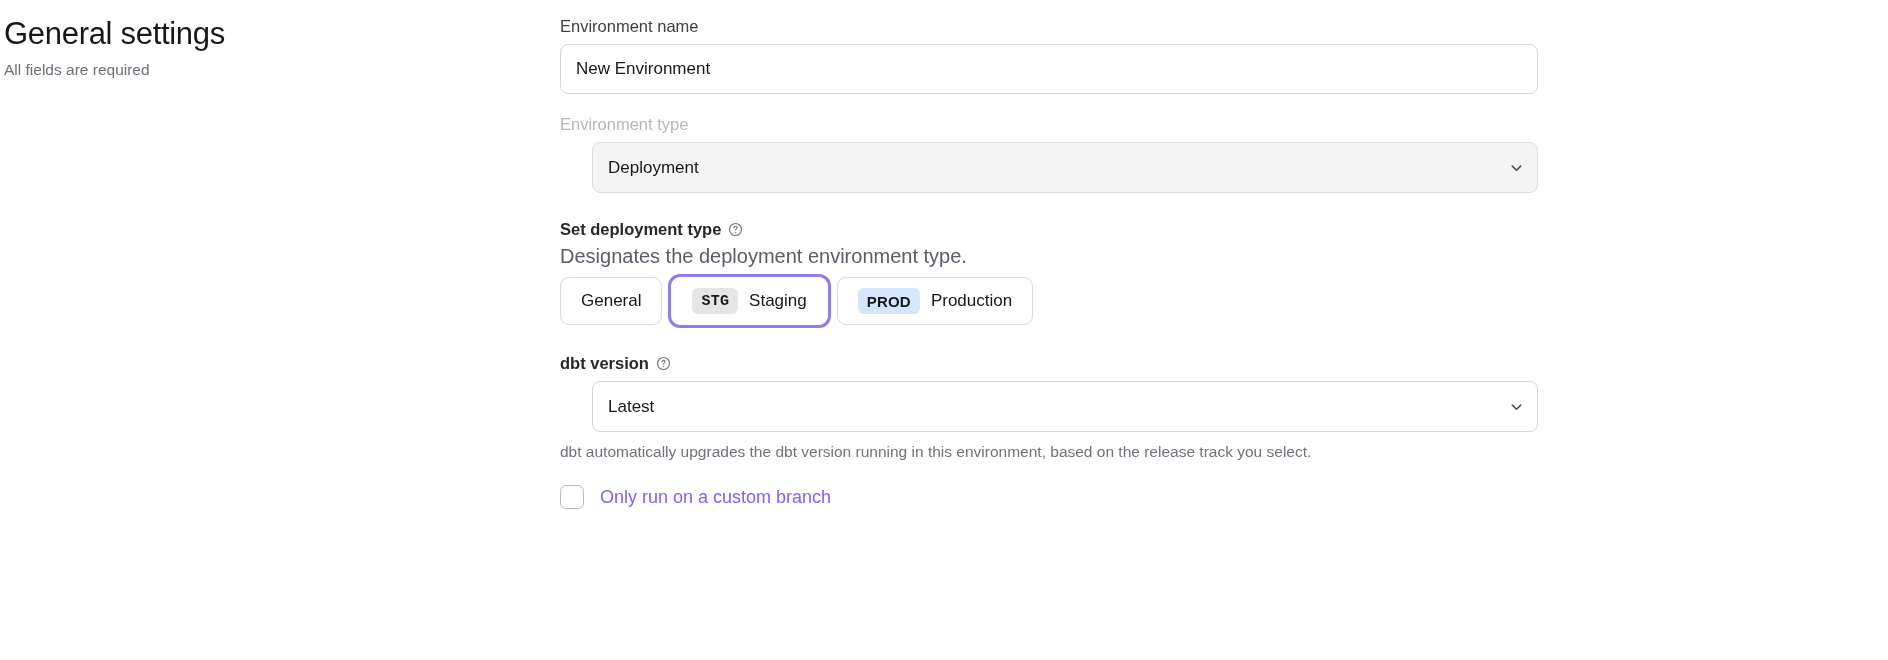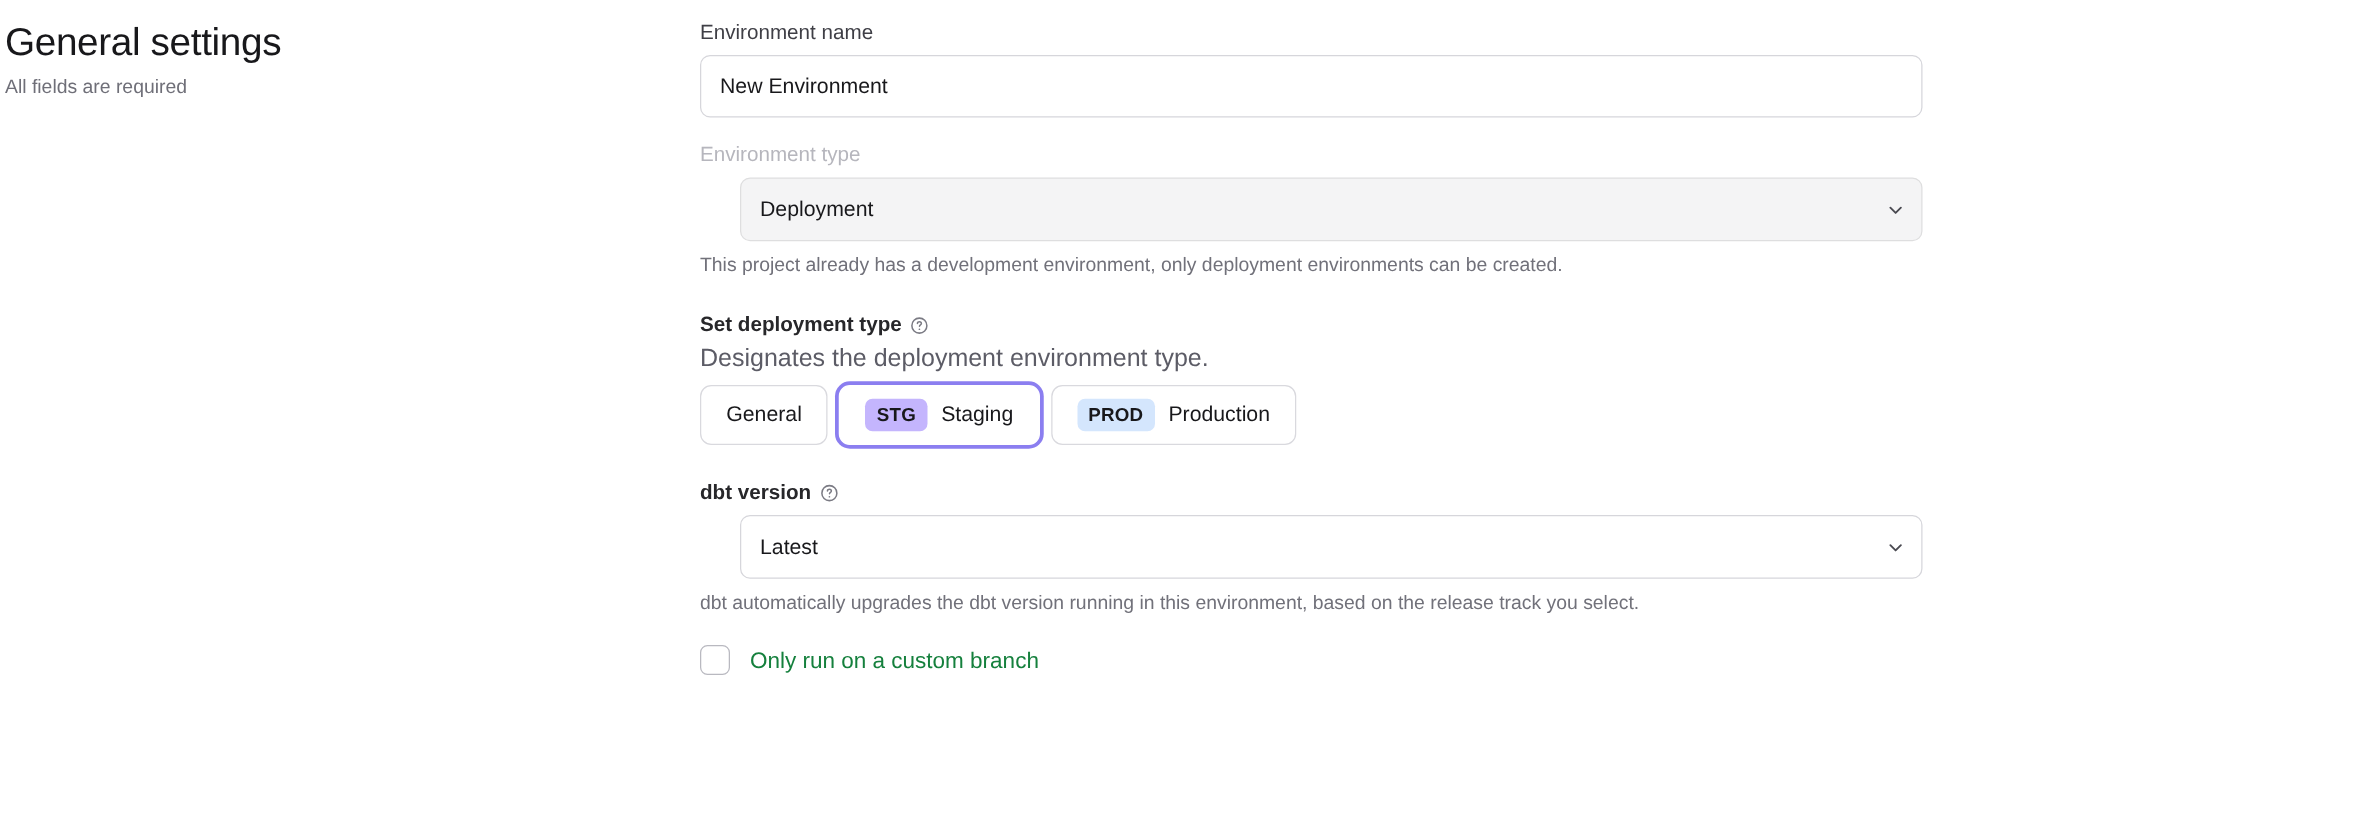--- a/index.html
+++ b/index.html
@@ -178,21 +178,21 @@
     align-items: center;
     justify-content: center;
     height: 26px;
     padding: 0 9px;
     border-radius: 6px;
     font-size: 15px;
     font-weight: 700;
     letter-spacing: 0.2px;
     color: #18181b;
   }
-  .badge-stg { background: #c4b5fd; }
+  .badge-stg { background: #e5e5e5; font-family: Liberation Mono, monospace; }
   .badge-prod { background: #d4e6fd; }
   .seg-btn .seg-label { font-size: 17px; color: #18181b; }
 
   
   .check-row {
     display: flex;
     align-items: center;
     gap: 16px;
     margin-top: 22px;
   }
@@ -200,21 +200,21 @@
     width: 24px;
     height: 24px;
     border: 1px solid #b9b9c0;
     border-radius: 6px;
     background: #ffffff;
     flex: 0 0 24px;
     cursor: pointer;
   }
   .check-label {
     font-size: 18px;
-    color: #15803d;
+    color: #8b5cf6;
     cursor: pointer;
   }
 
   .mt-18 { margin-top: 18px; }
   .mt-26 { margin-top: 26px; }
   .mt-22 { margin-top: 22px; }
 </style>
 </head>
 <body>
 
@@ -235,21 +235,20 @@
     <div class="field mt-18">
       <label class="field-label disabled">Environment type</label>
       <div class="select-wrap">
         <div class="select-box">Deployment</div>
         <span class="chevron">
           <svg viewBox="0 0 16 16" fill="none" stroke="currentColor" stroke-width="1.6" stroke-linecap="round" stroke-linejoin="round">
               <path d="M3.5 6 8 10.5 12.5 6"></path>
             </svg>
         </span>
       </div>
-      <div class="helper-text">This project already has a development environment, only deployment environments can be created.</div>
     </div>
 
     <div class="field mt-22">
       <div class="field-label strong">
         <span>Set deployment type</span>
         <span class="help-icon">
           <svg viewBox="0 0 16 16" fill="none" stroke="currentColor" stroke-width="1.3">
             <circle cx="8" cy="8" r="6.4"></circle>
             <path d="M6.35 6.2c0-.95.78-1.6 1.7-1.6.93 0 1.66.62 1.66 1.5 0 1.25-1.6 1.22-1.6 2.5" stroke-linecap="round"></path>
             <circle cx="8.05" cy="11.1" r="0.72" fill="currentColor" stroke="none"></circle>

